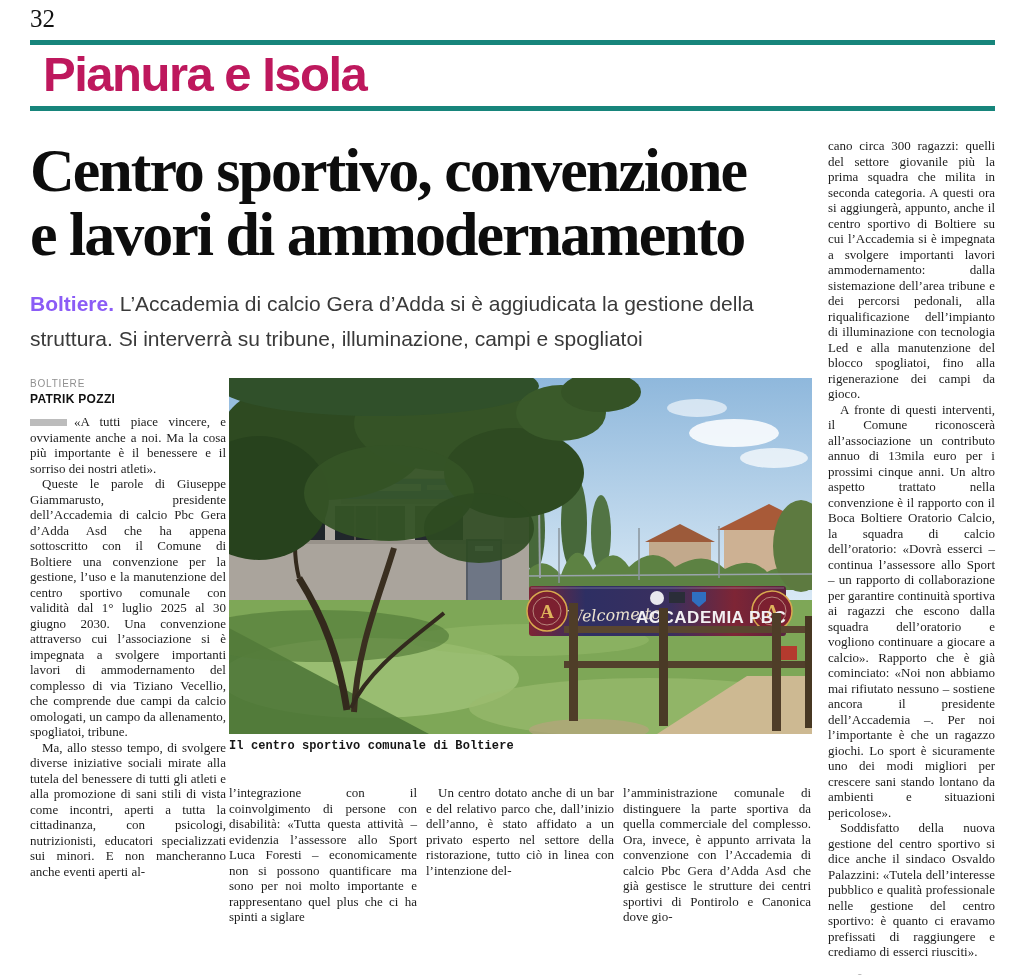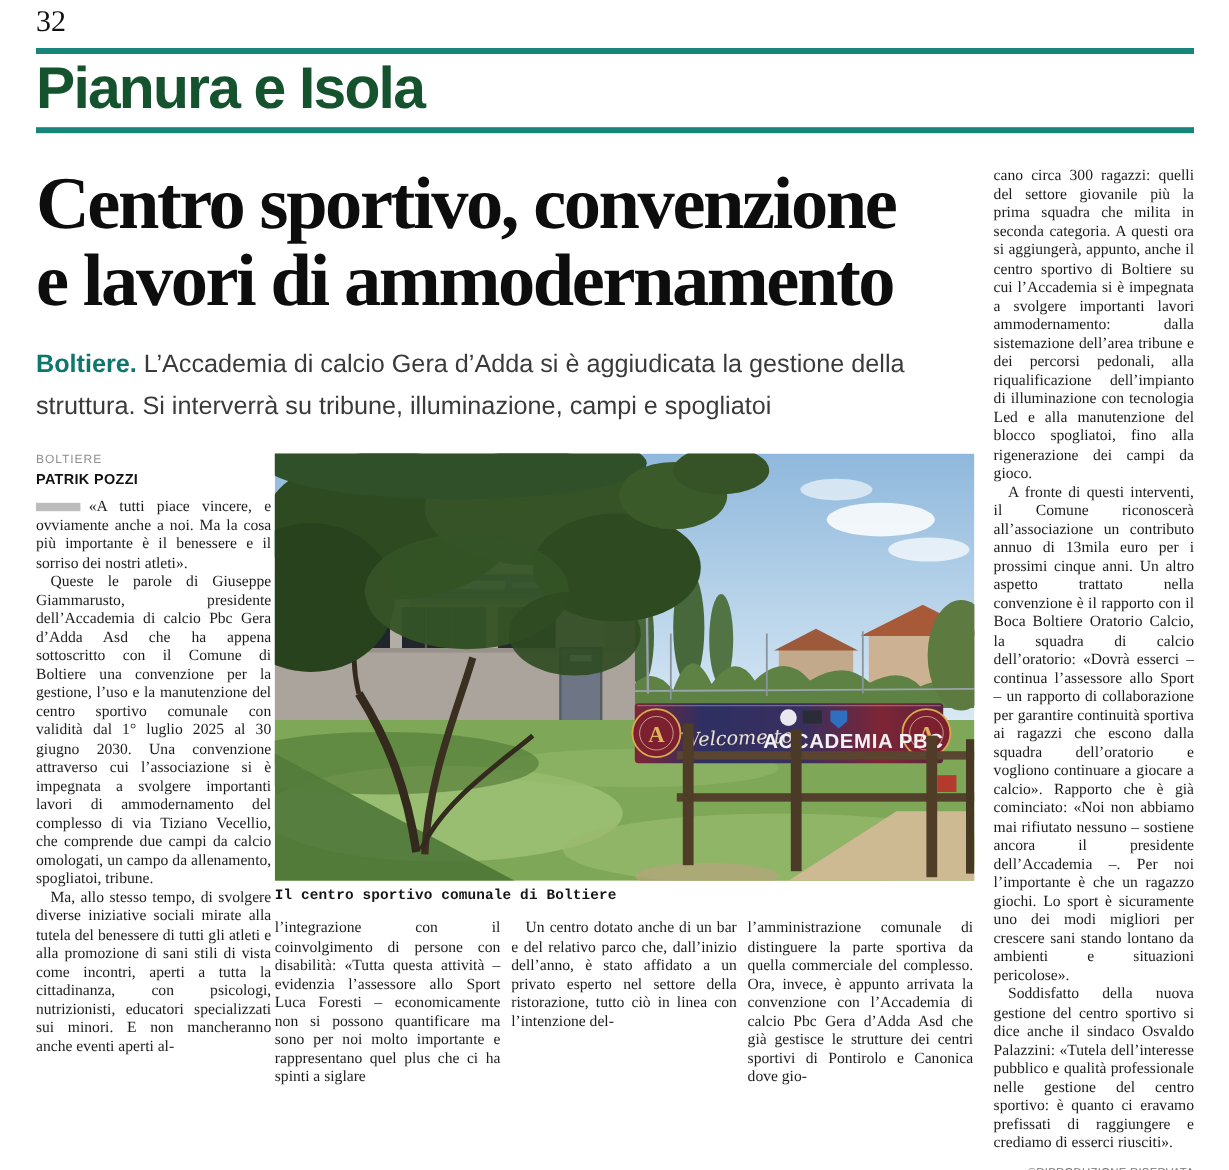--- a/index.html
+++ b/index.html
@@ -4,54 +4,54 @@
 <style>
   * { box-sizing: border-box; }
   html, body { margin:0; padding:0; background:#ffffff; }
   body { width:1024px; height:975px; overflow:hidden; }
   .page { padding: 6px 29px 0 30px; width:1024px; height:813px; }
 
   .page-number { font-family:"Liberation Serif", serif; font-size:25px; color:#111; line-height:1; margin-bottom:9px; }
 
   .rule { height:5px; background:#17857b; }
   .section-title { font-family:"Liberation Sans", sans-serif; font-weight:700; font-size:49px;
-                   color:#14532d; letter-spacing:-1.5px; line-height:1.05; margin:4px 0 6px 0; }
+                   color:#be185d; letter-spacing:-1.5px; line-height:1.05; margin:4px 0 6px 13px; }
 
   .article-grid { display:flex; gap:10px; margin-top:27px; }
   .main-block { width:788px; }
   .col-right { width:167px; }
 
   .headline { margin:0; color:#0d0d0d; font-family:"Liberation Serif", serif; font-weight:700;
               font-size:62px; line-height:64px; letter-spacing:-2px; }
   .headline span { display:block; white-space:nowrap; }
 
   .subhead { margin:20px 0 0 0; height:72px; font-family:"Liberation Sans", sans-serif;
              font-size:21px; line-height:35px; color:#3a3a3a; }
-  .subhead .lead { color:#0f766e; font-weight:700; }
+  .subhead .lead { color:#8b5cf6; font-weight:700; }
 
   .body-row { display:flex; gap:3px; margin-top:20px; }
   .col-left { width:196px; }
   .center-block { width:583px; }
 
   .bodytext p { margin:0; font-family:"Liberation Serif", serif; font-size:13px; line-height:15.5px;
                 text-align:justify; color:#1c1c1c; hyphens:auto; -webkit-hyphens:auto; }
   .bodytext p.indent { text-indent:12px; }
 
   .kicker { font-family:"Liberation Sans", sans-serif; font-size:10px; color:#909090; letter-spacing:0.8px; }
   .byline { font-family:"Liberation Sans", sans-serif; font-weight:700; font-size:12px; color:#111;
             letter-spacing:0.3px; margin:3px 0 8px 0; }
   .leadbar { display:inline-block; width:37px; height:7px; background:#bcbcbc; margin-right:7px; }
 
   figure { margin:0; }
   figure svg { display:block; }
   figcaption { font-family:Liberation Mono, monospace; font-weight:700; font-size:12px;
                color:#161616; margin-top:5px; letter-spacing:0.1px; }
 
   .three-cols { display:flex; gap:9px; margin-top:12px; }
-  .three-cols .tcol { width:188px; }
+  .three-cols .tcol { width:188px;margin-top:20px; }
 
   .copyright { font-family:"Liberation Sans", sans-serif; font-size:9.5px; color:#6e6e6e;
                text-align:right; margin-top:12px; letter-spacing:0.2px; }
 </style>
 </head>
 <body>
 
 <div class="page">
 
   <div class="page-number">32</div>

